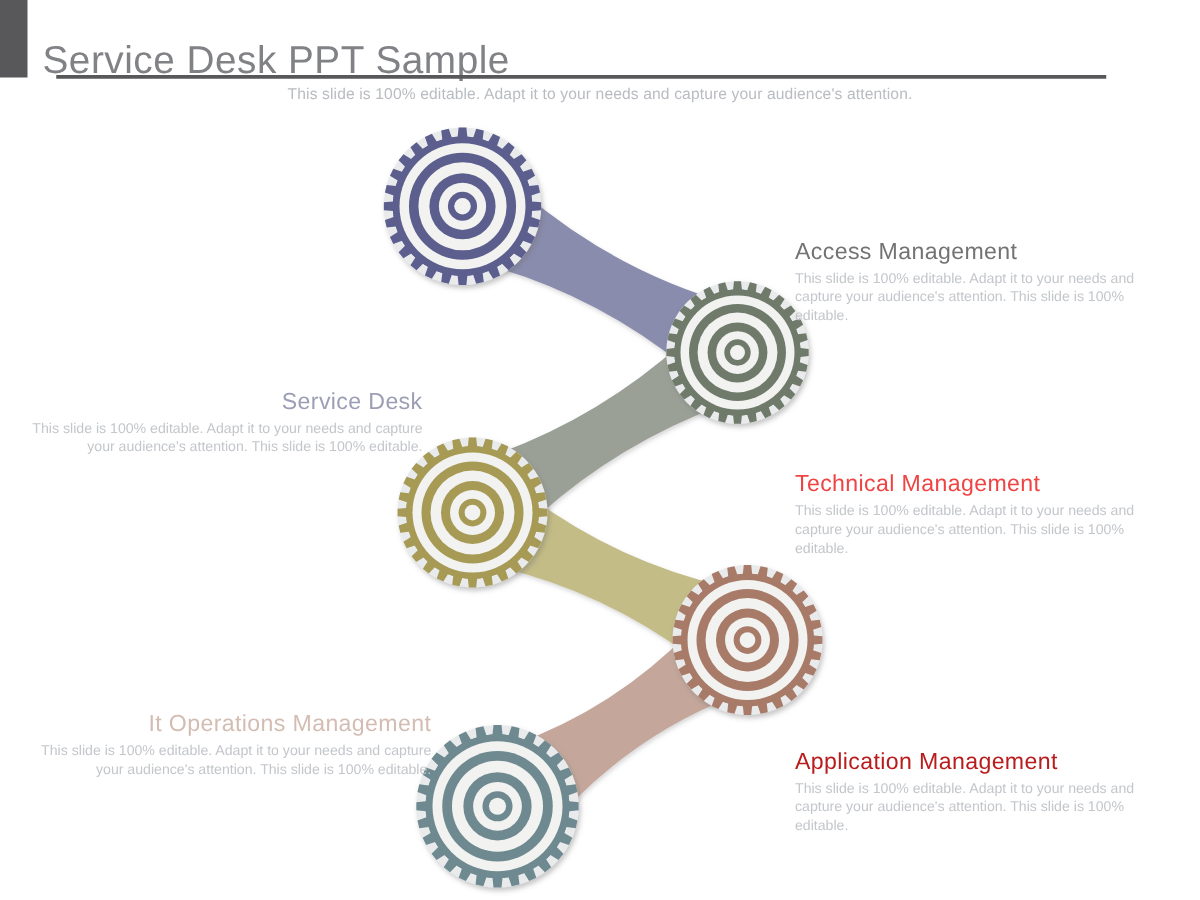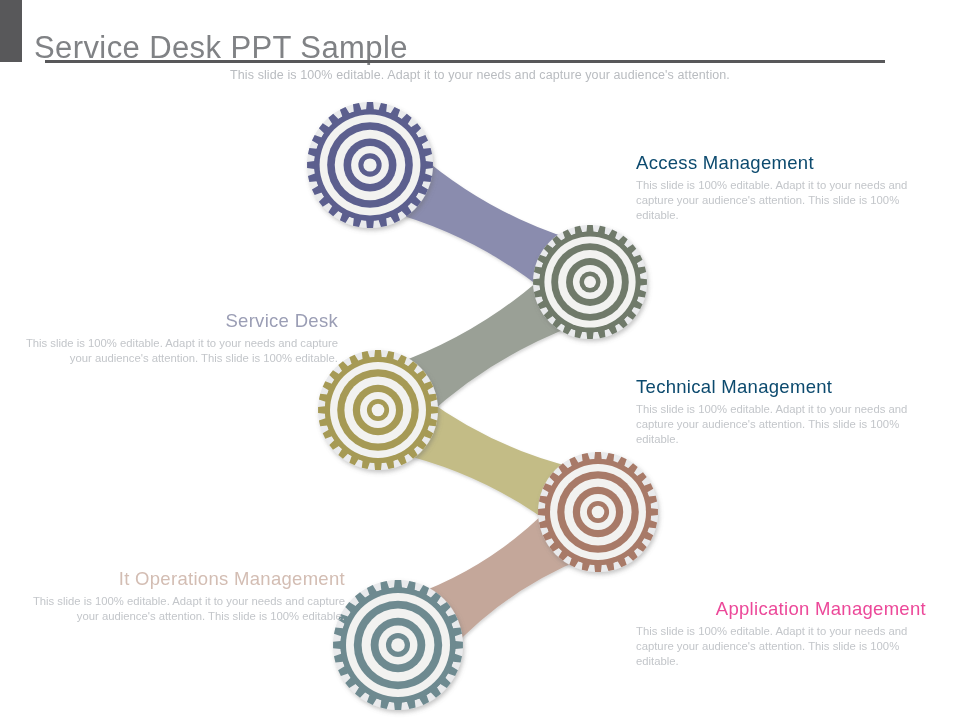--- a/index.html
+++ b/index.html
@@ -210,32 +210,32 @@
         </g>
     </svg>
   </div>
 
   <div class="block align-right block-service-desk">
     <div class="heading" style="color: rgb(155, 158, 181);">Service Desk</div>
     <div class="body">This slide is 100% editable. Adapt it to your needs and capture your audience's attention. This slide is 100% editable.</div>
   </div>
 
   <div class="block align-left block-access">
-    <div class="heading" style="color: #0c4a6e;">Access Management</div>
+    <div class="heading" style="color: #737373; margin-top: 38px;">Access Management</div>
     <div class="body">This slide is 100% editable. Adapt it to your needs and capture your audience's attention. This slide is 100% editable.</div>
   </div>
 
   <div class="block align-left block-technical">
-    <div class="heading" style="color: #0c4a6e;">Technical Management</div>
+    <div class="heading" style="color: #ef4444;">Technical Management</div>
     <div class="body">This slide is 100% editable. Adapt it to your needs and capture your audience's attention. This slide is 100% editable.</div>
   </div>
 
   <div class="block align-right block-itops">
     <div class="heading" style="color: rgb(211, 189, 179);">It Operations Management</div>
     <div class="body">This slide is 100% editable. Adapt it to your needs and capture your audience's attention. This slide is 100% editable.</div>
   </div>
 
   <div class="block align-left block-application">
-    <div class="heading" style="color: #ec4899; text-align: right;">Application Management</div>
+    <div class="heading" style="color: #b91c1c;">Application Management</div>
     <div class="body">This slide is 100% editable. Adapt it to your needs and capture your audience's attention. This slide is 100% editable.</div>
   </div>
 
 </div>
 
 </body></html>

